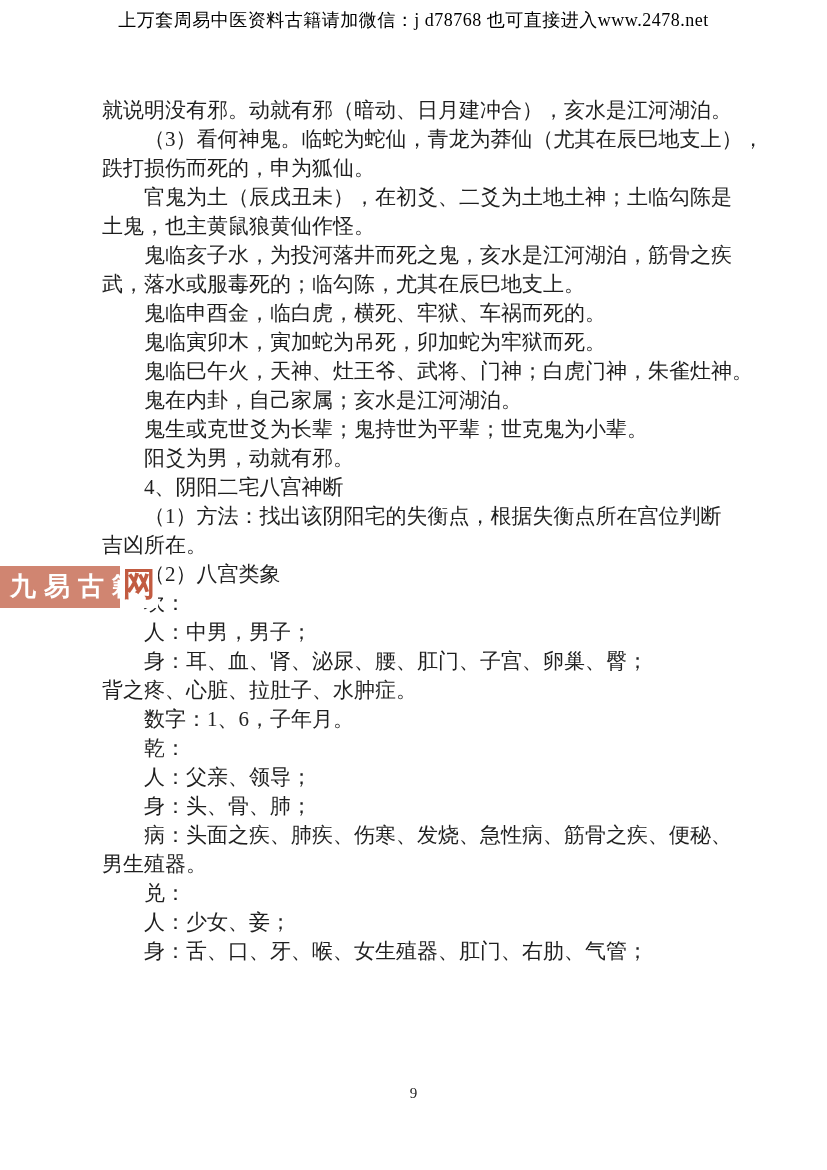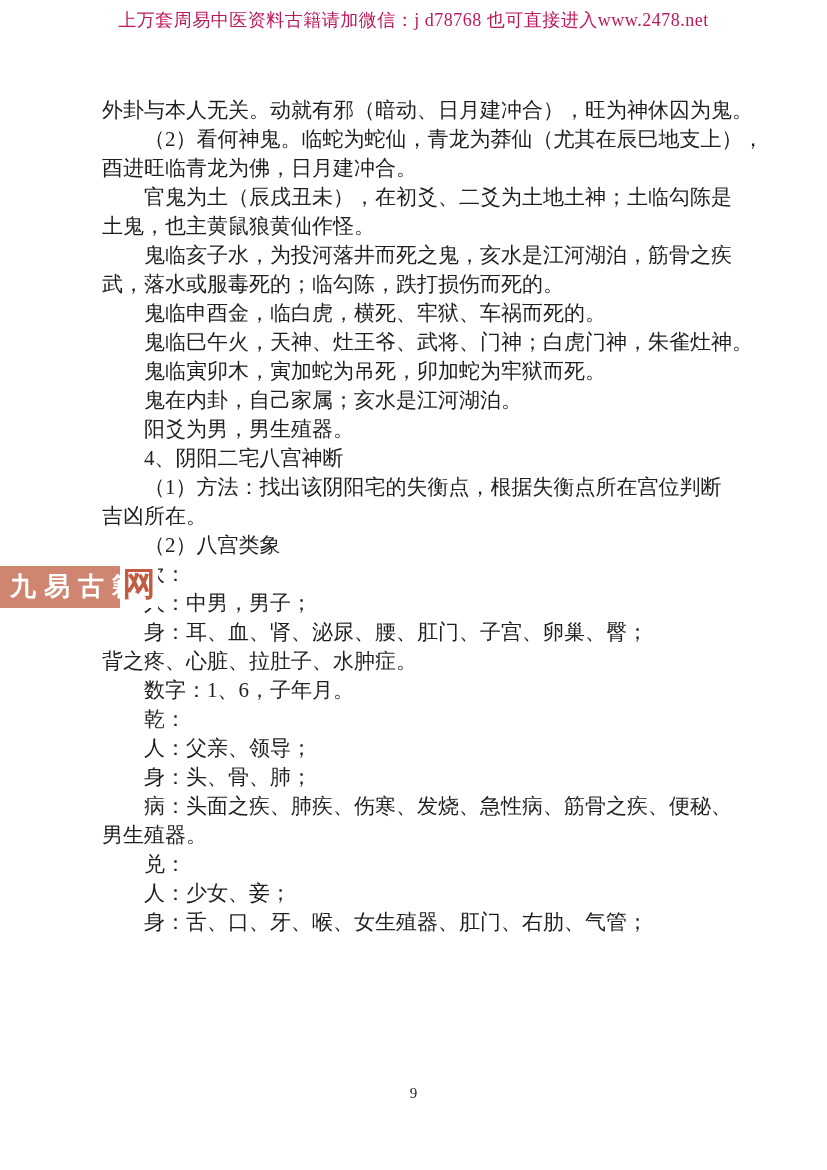--- a/index.html
+++ b/index.html
@@ -17,21 +17,21 @@
   }
   
   .header-line {
     position: absolute;
     top: 8px;
     left: 0;
     width: 100%;
     text-align: center;
     font-size: 18px;
     letter-spacing: 0.5px;
-    color: #be185d;
+    color: #000000;
     white-space: nowrap;
   }
   
   .body-text {
     position: absolute;
     top: 96px;
     left: 102px;
     width: 632px;
     z-index: 2;
     color: #1f1f1f;
@@ -97,32 +97,33 @@
   }
 </style>
 </head>
 <body>
 
 <div class="page">
 
   <div class="header-line">上万套周易中医资料古籍请加微信：j d78768 也可直接进入www.2478.net</div>
 
   <div class="body-text">
-    <div class="line">外卦与本人无关。动就有邪（暗动、日月建冲合），旺为神休囚为鬼。</div>
-    <div class="line indent">（2）看何神鬼。临蛇为蛇仙，青龙为莽仙（尤其在辰巳地支上），</div>
-    <div class="line">酉进旺临青龙为佛，日月建冲合。</div>
+    <div class="line">就说明没有邪。动就有邪（暗动、日月建冲合），亥水是江河湖泊。</div>
+    <div class="line indent">（3）看何神鬼。临蛇为蛇仙，青龙为莽仙（尤其在辰巳地支上），</div>
+    <div class="line">跌打损伤而死的，申为狐仙。</div>
     <div class="line indent">官鬼为土（辰戌丑未），在初爻、二爻为土地土神；土临勾陈是</div>
     <div class="line">土鬼，也主黄鼠狼黄仙作怪。</div>
     <div class="line indent">鬼临亥子水，为投河落井而死之鬼，亥水是江河湖泊，筋骨之疾</div>
-    <div class="line">武，落水或服毒死的；临勾陈，跌打损伤而死的。</div>
+    <div class="line">武，落水或服毒死的；临勾陈，尤其在辰巳地支上。</div>
     <div class="line indent">鬼临申酉金，临白虎，横死、牢狱、车祸而死的。</div>
+    <div class="line indent">鬼临寅卯木，寅加蛇为吊死，卯加蛇为牢狱而死。</div>
     <div class="line indent">鬼临巳午火，天神、灶王爷、武将、门神；白虎门神，朱雀灶神。</div>
-    <div class="line indent">鬼临寅卯木，寅加蛇为吊死，卯加蛇为牢狱而死。</div>
     <div class="line indent">鬼在内卦，自己家属；亥水是江河湖泊。</div>
-    <div class="line indent">阳爻为男，男生殖器。</div>
+    <div class="line indent">鬼生或克世爻为长辈；鬼持世为平辈；世克鬼为小辈。</div>
+    <div class="line indent">阳爻为男，动就有邪。</div>
     <div class="line indent">4、阴阳二宅八宫神断</div>
     <div class="line indent">（1）方法：找出该阴阳宅的失衡点，根据失衡点所在宫位判断</div>
     <div class="line">吉凶所在。</div>
     <div class="line indent">（2）八宫类象</div>
     <div class="line indent">坎：</div>
     <div class="line indent">人：中男，男子；</div>
     <div class="line indent">身：耳、血、肾、泌尿、腰、肛门、子宫、卵巢、臀；</div>
     <div class="line">背之疼、心脏、拉肚子、水肿症。</div>
     <div class="line indent">数字：1、6，子年月。</div>
     <div class="line indent">乾：</div>

